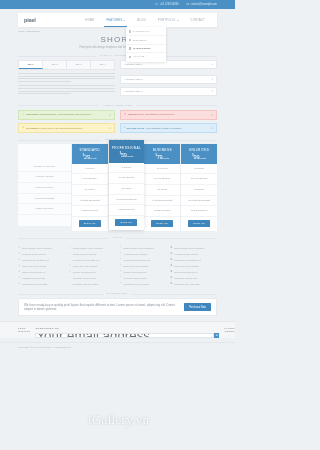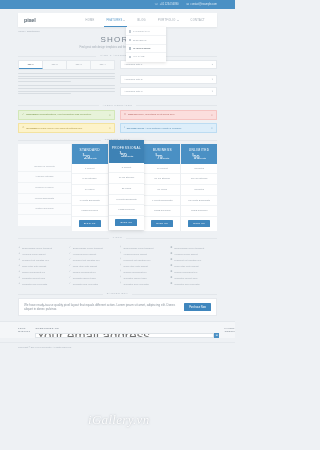--- a/index.html
+++ b/index.html
@@ -102,21 +102,21 @@
 
   
   .footer { margin-top:5px; background:#f4f6f8; border-top:.4px solid #e4e8ec; padding:5px 18px 0; display:flex; gap:5px; }
   .fcol { flex:1; }
   .fcol h4 { font-size:2.5px; color:#8a939d; letter-spacing:.4px; font-weight:bold; margin-bottom:2.5px; }
   .subrow { display:flex; margin-top:2.5px; align-items:stretch; }
   .subinput { flex:1; background:#fff; border:.4px solid #dfe4e8; height:5px; }
   .subbtn { width:5px; background:#4a90c4; display:flex; align-items:center; justify-content:center; color:#fff; font-size:2.6px; }
   .copy { text-align:left; font-size:2.3px; color:#aab3bc; padding:3px 18px; border-top:.4px solid #e4e8ec; margin-top:4px; }
 
-  .watermark { position:absolute; left:88px; top:412px; font-family:"Liberation Serif", serif; font-style:italic; font-size:13px; color:rgba(255,255,255,.92); text-shadow:0 0 2px rgba(120,130,140,.55); letter-spacing:.3px; z-index:50; pointer-events:none; }
+  .watermark { position:absolute; left:88px; top:412px; font-family:"Liberation Serif", serif; font-size:13px; color:rgba(255,255,255,.92); text-shadow:0 0 2px rgba(120,130,140,.55); letter-spacing:.3px; z-index:50; pointer-events:none; }
 </style>
 </head>
 <body>
 
 <div class="page">
 
   <div class="topbar">
     <div class="ti">
       <span class="gl">☏</span>
       <span>+01 1234 56890</span>

